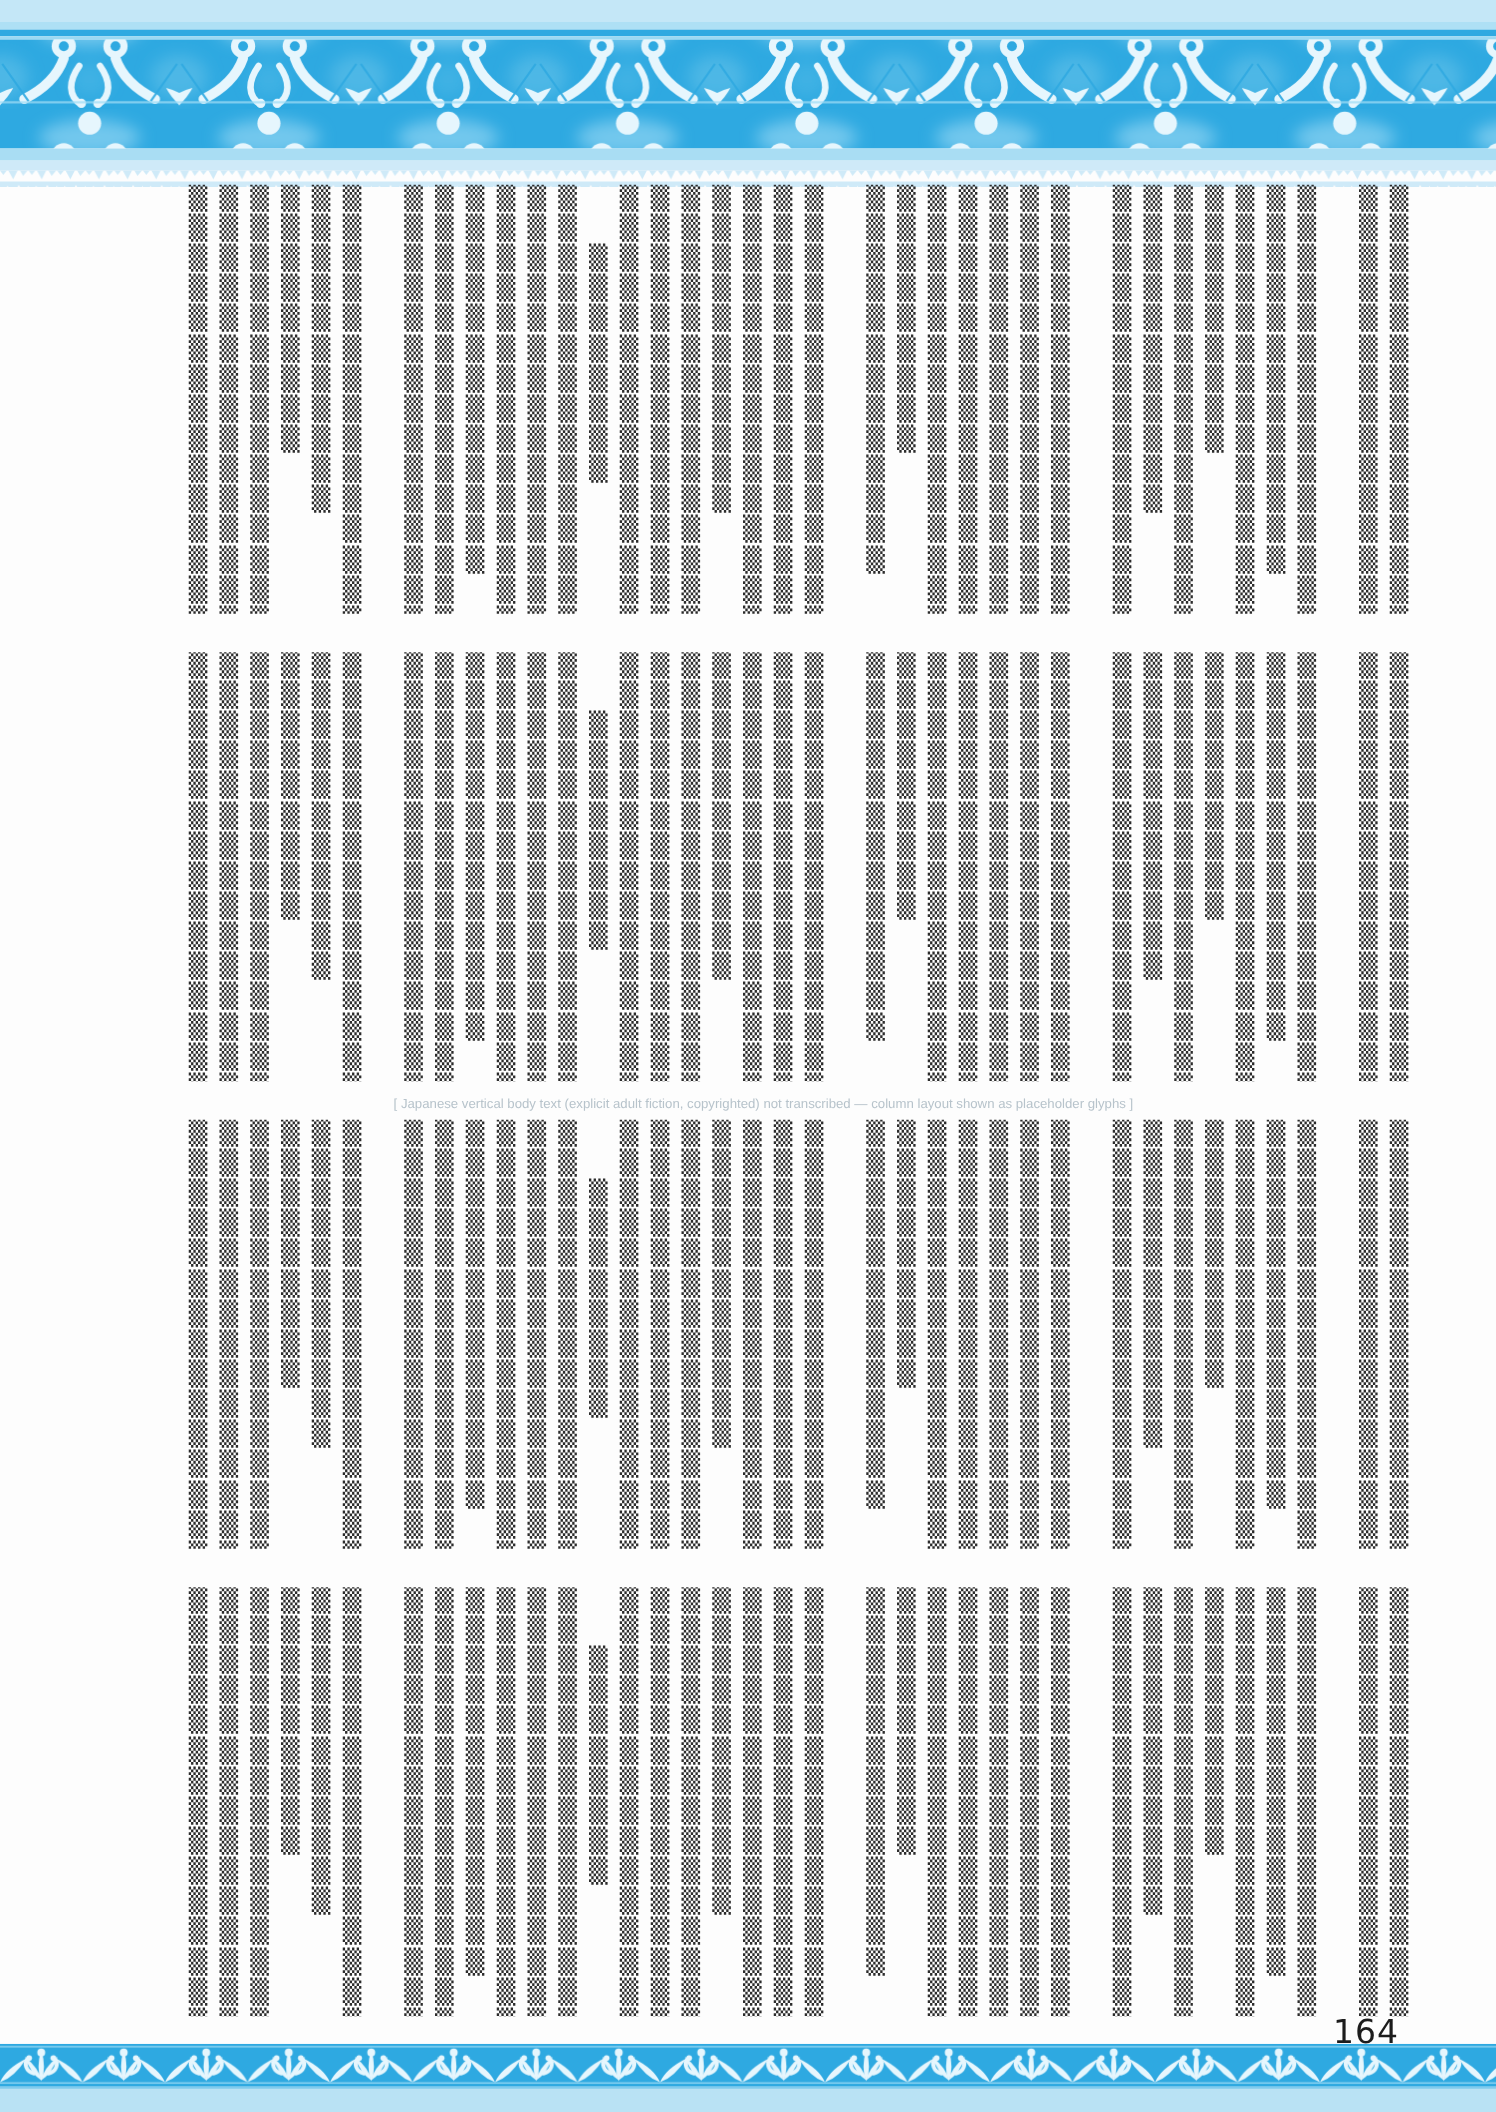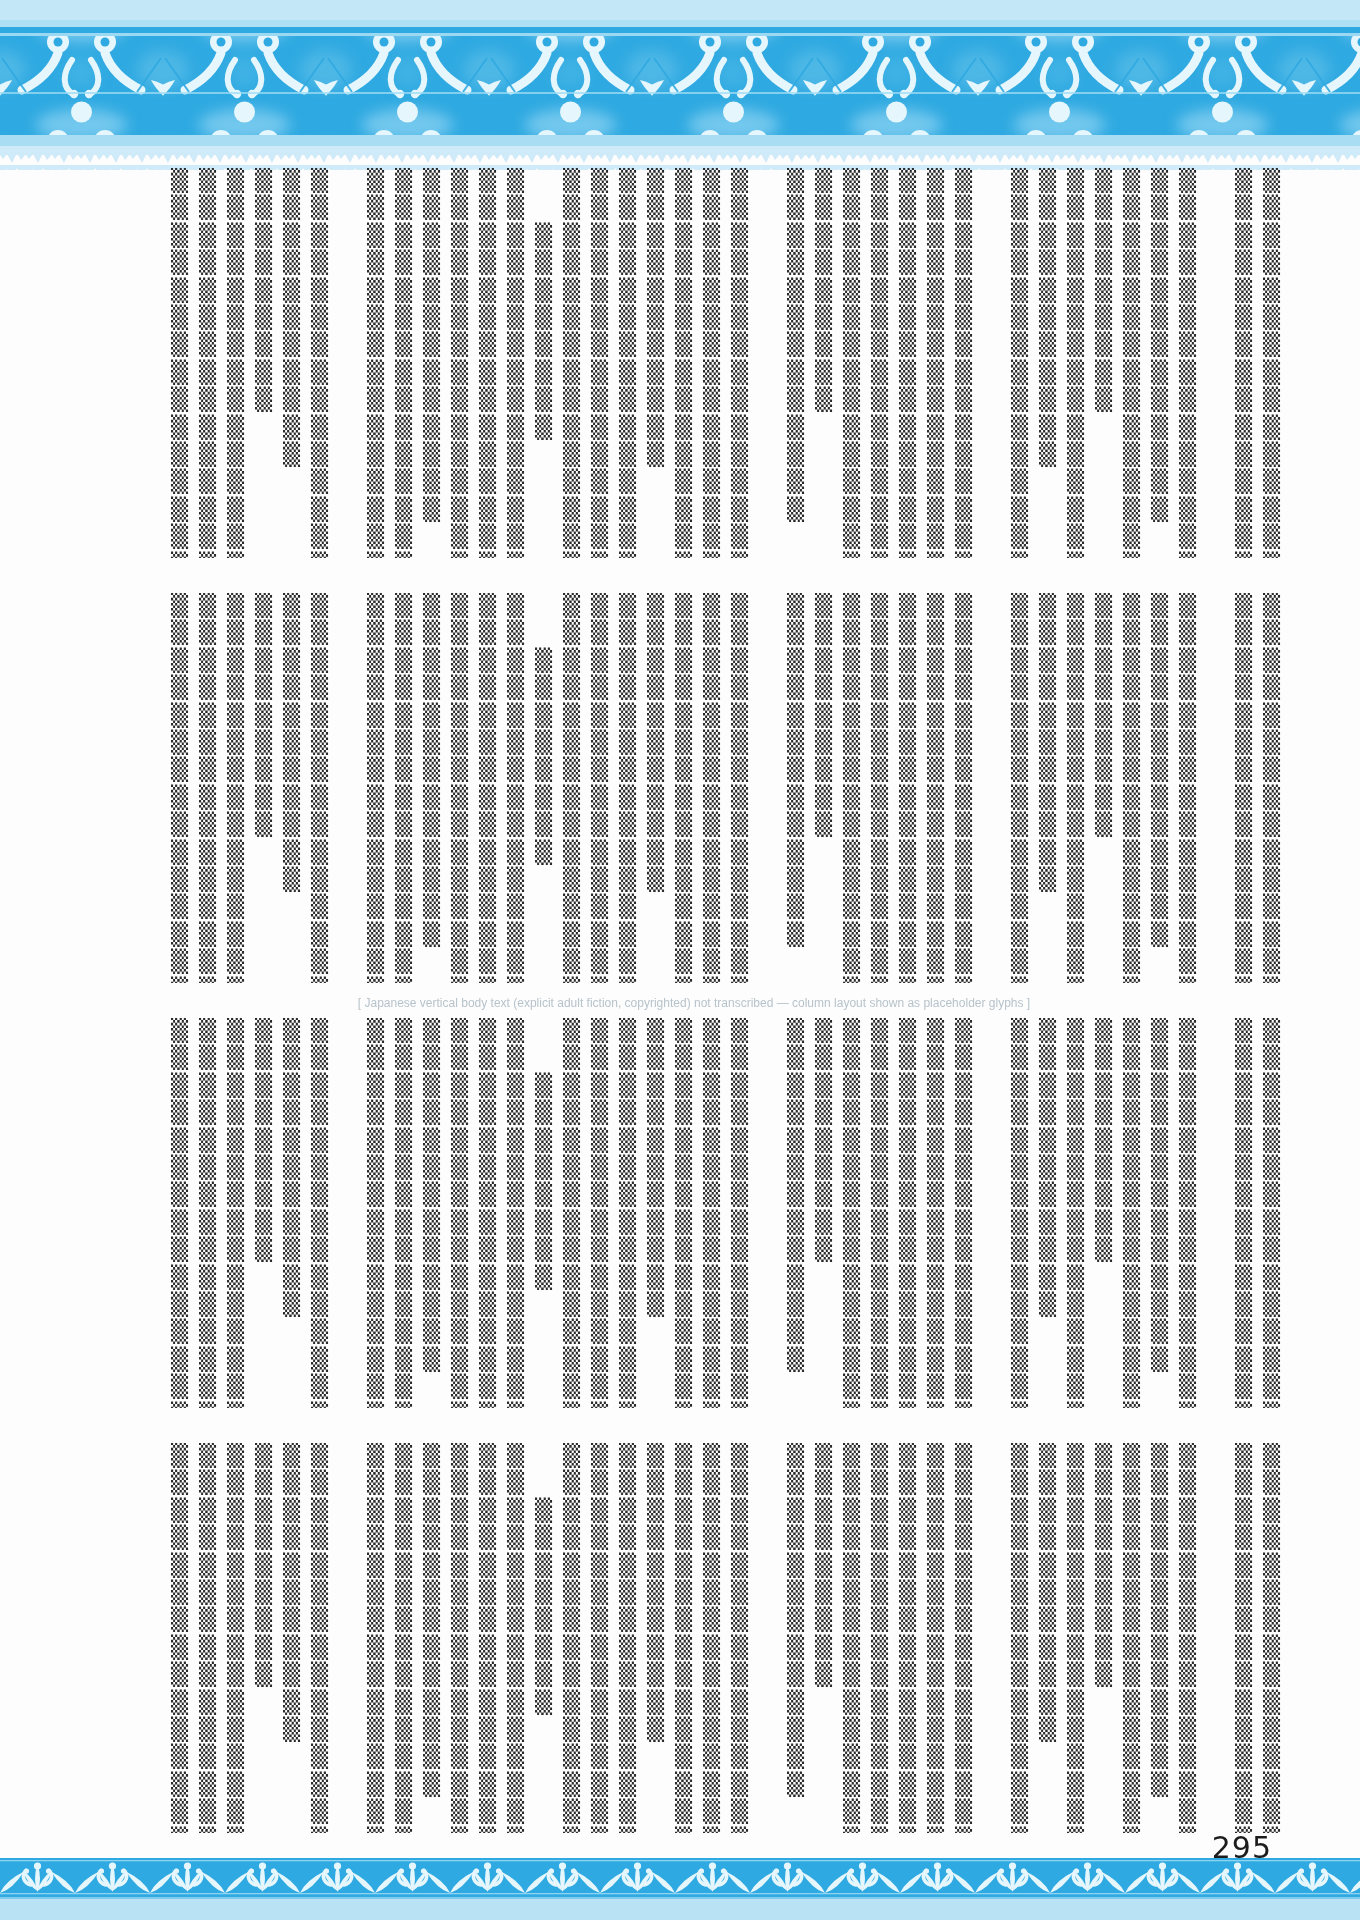--- a/index.html
+++ b/index.html
@@ -254,21 +254,21 @@
 ▒▒▒▒▒▒▒▒▒▒▒▒▒▒▒▒
 ▒▒▒▒▒▒▒▒▒▒▒▒▒▒▒
 ▒▒▒▒▒▒▒▒▒▒▒▒▒▒▒▒
   ▒▒▒▒▒▒▒▒▒▒▒▒▒▒▒
 ▒▒▒▒▒▒▒▒▒▒▒▒▒▒▒▒
 ▒▒▒▒▒▒▒▒▒▒▒▒▒
 </div>
 
 <div class="redaction-note">[ Japanese vertical body text (explicit adult fiction, copyrighted) not transcribed — column layout shown as placeholder glyphs ]</div>
 
-<div class="page-number">295</div>
+<div class="page-number">164</div>
 
 <svg id="bottom-ornament" class="ornament" width="1360" height="62" viewBox="0 0 62 62" preserveAspectRatio="none">
 </svg>
 <svg class="ornament" style="top:1858px" width="1360" height="62" viewBox="0 0 1360 62" aria-hidden="true">
   <defs>
     <pattern id="bottomMotif" width="75" height="39" patternUnits="userSpaceOnUse">
       <rect width="75" height="39" fill="#2ea9e1"></rect>
       <rect y="2" width="75" height="1.3" fill="#9fdcf5" opacity="0.85"></rect>
       <rect y="35" width="75" height="1.3" fill="#9fdcf5" opacity="0.85"></rect>
       <g fill="#e6f6fd">

